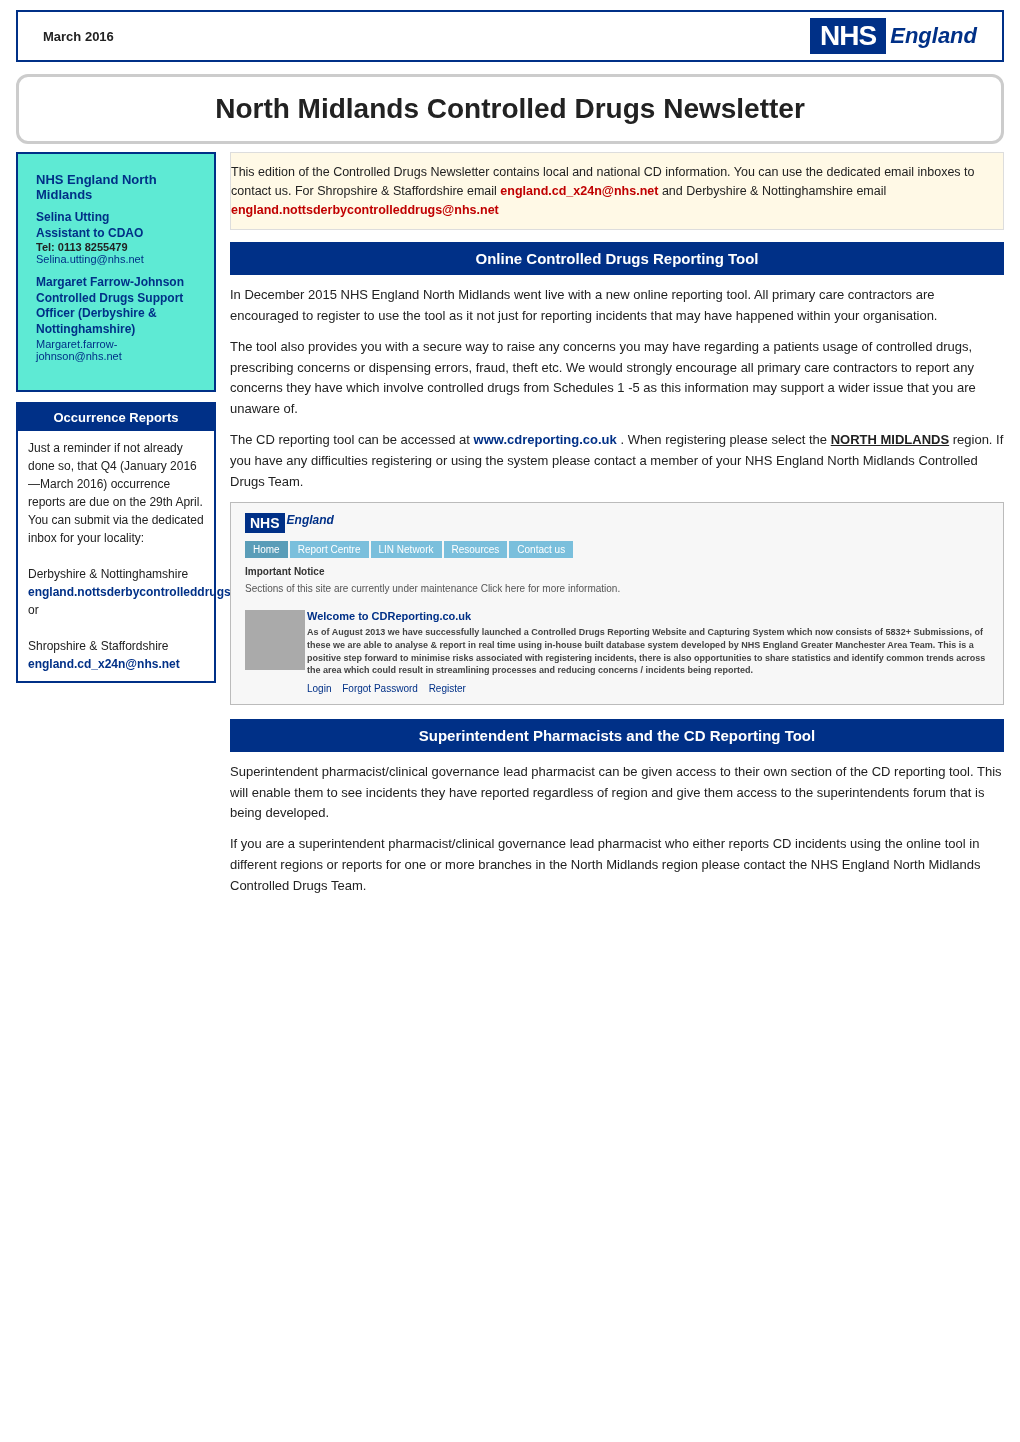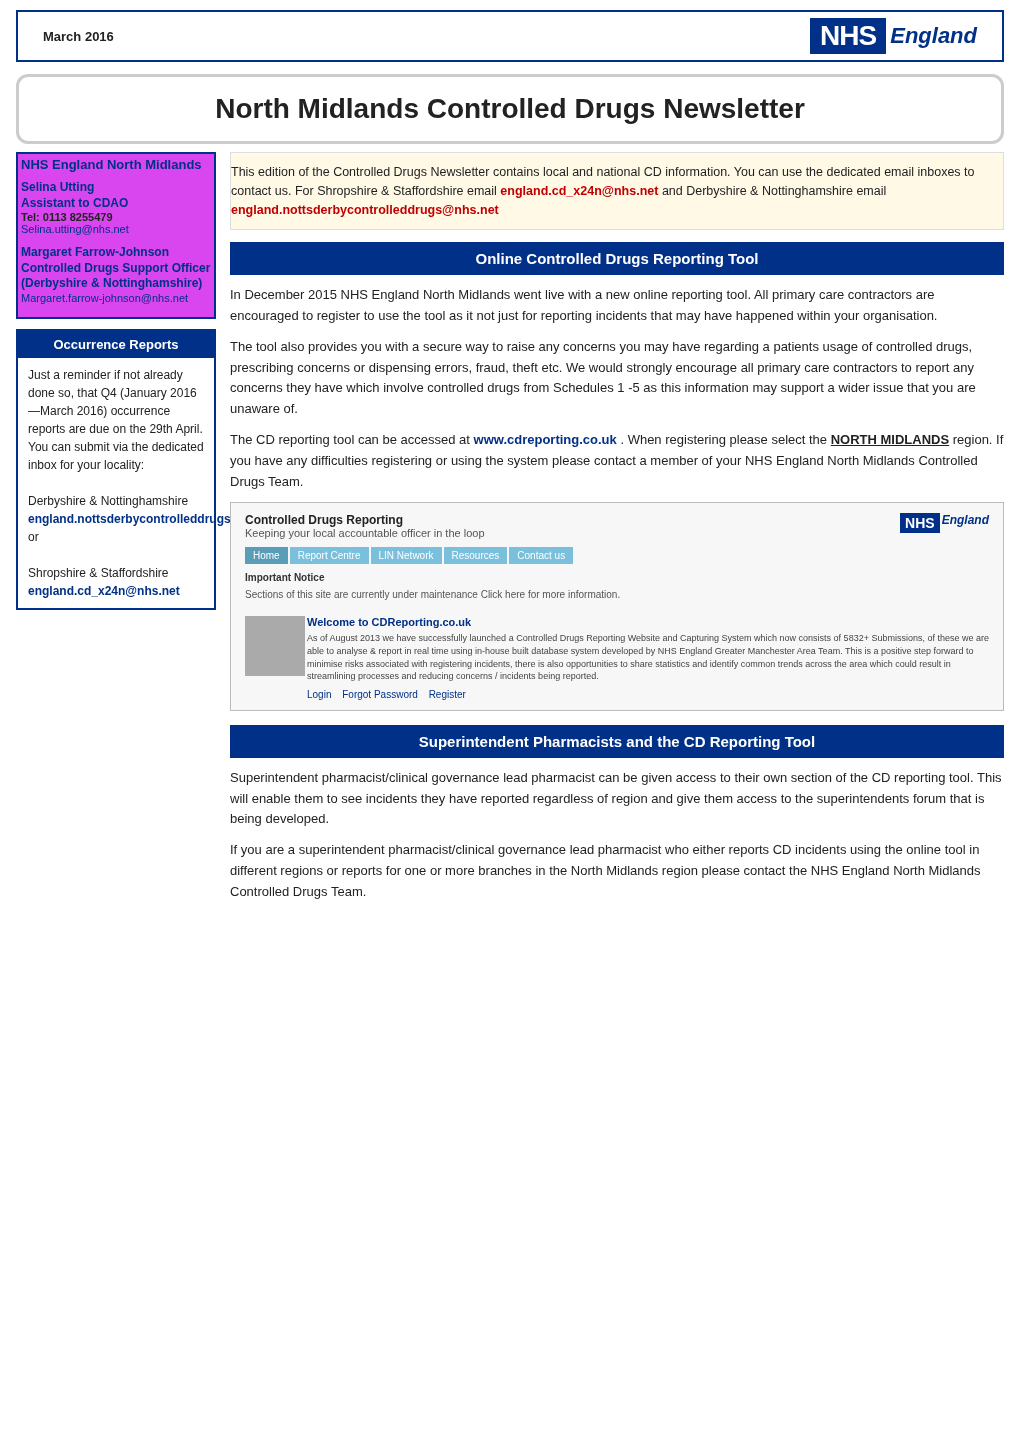--- a/index.html
+++ b/index.html
@@ -71,22 +71,22 @@
     }
 
     
     .sidebar {
       width: 200px;
       flex-shrink: 0;
     }
 
     .sidebar-box {
       border: 2px solid #003087;
-      background: #d946ef;
-      padding: 3px;
+      background: #5eead4;
+      padding: 18px;
       margin-bottom: 10px;
     }
     .sidebar-box-title {
       font-weight: 800;
       font-size: 13px;
       color: #003087;
       margin-bottom: 8px;
     }
     .sidebar-person {
       margin-bottom: 10px;
@@ -233,20 +233,21 @@
     .cd-image-placeholder {
       width: 60px;
       height: 60px;
       background: #aaa;
       flex-shrink: 0;
     }
     .cd-welcome-text {
       font-size: 9px;
       color: #444;
       line-height: 1.4;
+      font-weight: bold;
     }
     .cd-welcome-heading {
       font-size: 11px;
       font-weight: 700;
       color: #003087;
       margin-bottom: 4px;
     }
     .cd-login-row {
       margin-top: 6px;
       font-size: 10px;
@@ -348,24 +349,20 @@
     <p class="content-para">In December 2015 NHS England North Midlands went live with a new online reporting tool.  All primary care contractors are encouraged to register to use the tool as it not just for reporting incidents that may have happened within your organisation.</p>
 
     <p class="content-para">The tool also provides you with a secure way to raise any concerns you may have regarding a patients usage of controlled drugs, prescribing concerns or dispensing errors, fraud, theft etc.  We would strongly encourage all primary care contractors to report any concerns they have which involve controlled drugs from Schedules 1 -5 as this information may support a wider issue that you are unaware of.</p>
 
     <p class="content-para">
       <span>The CD reporting tool can be accessed at </span><a class="content-link">www.cdreporting.co.uk</a><span> . When registering please select the </span><strong><u><span>NORTH MIDLANDS</span></u></strong><span> region.  If you have any difficulties registering or using the system please contact a member of your NHS England North Midlands Controlled Drugs Team.</span>
     </p>
 
     <div class="cd-screenshot">
       <div class="cd-screenshot-header">
-        <div>
-          <div class="cd-screenshot-title">Controlled Drugs Reporting</div>
-          <div class="cd-screenshot-subtitle">Keeping your local accountable officer in the loop</div>
-        </div>
         <div class="cd-nhs-logo">
           <div class="cd-nhs-box">NHS</div>
           <div class="cd-england">England</div>
         </div>
       </div>
 
       <div class="cd-screenshot-nav">
         <div class="cd-nav-item active">Home</div>
         <div class="cd-nav-item">Report Centre</div>
         <div class="cd-nav-item">LIN Network</div>

